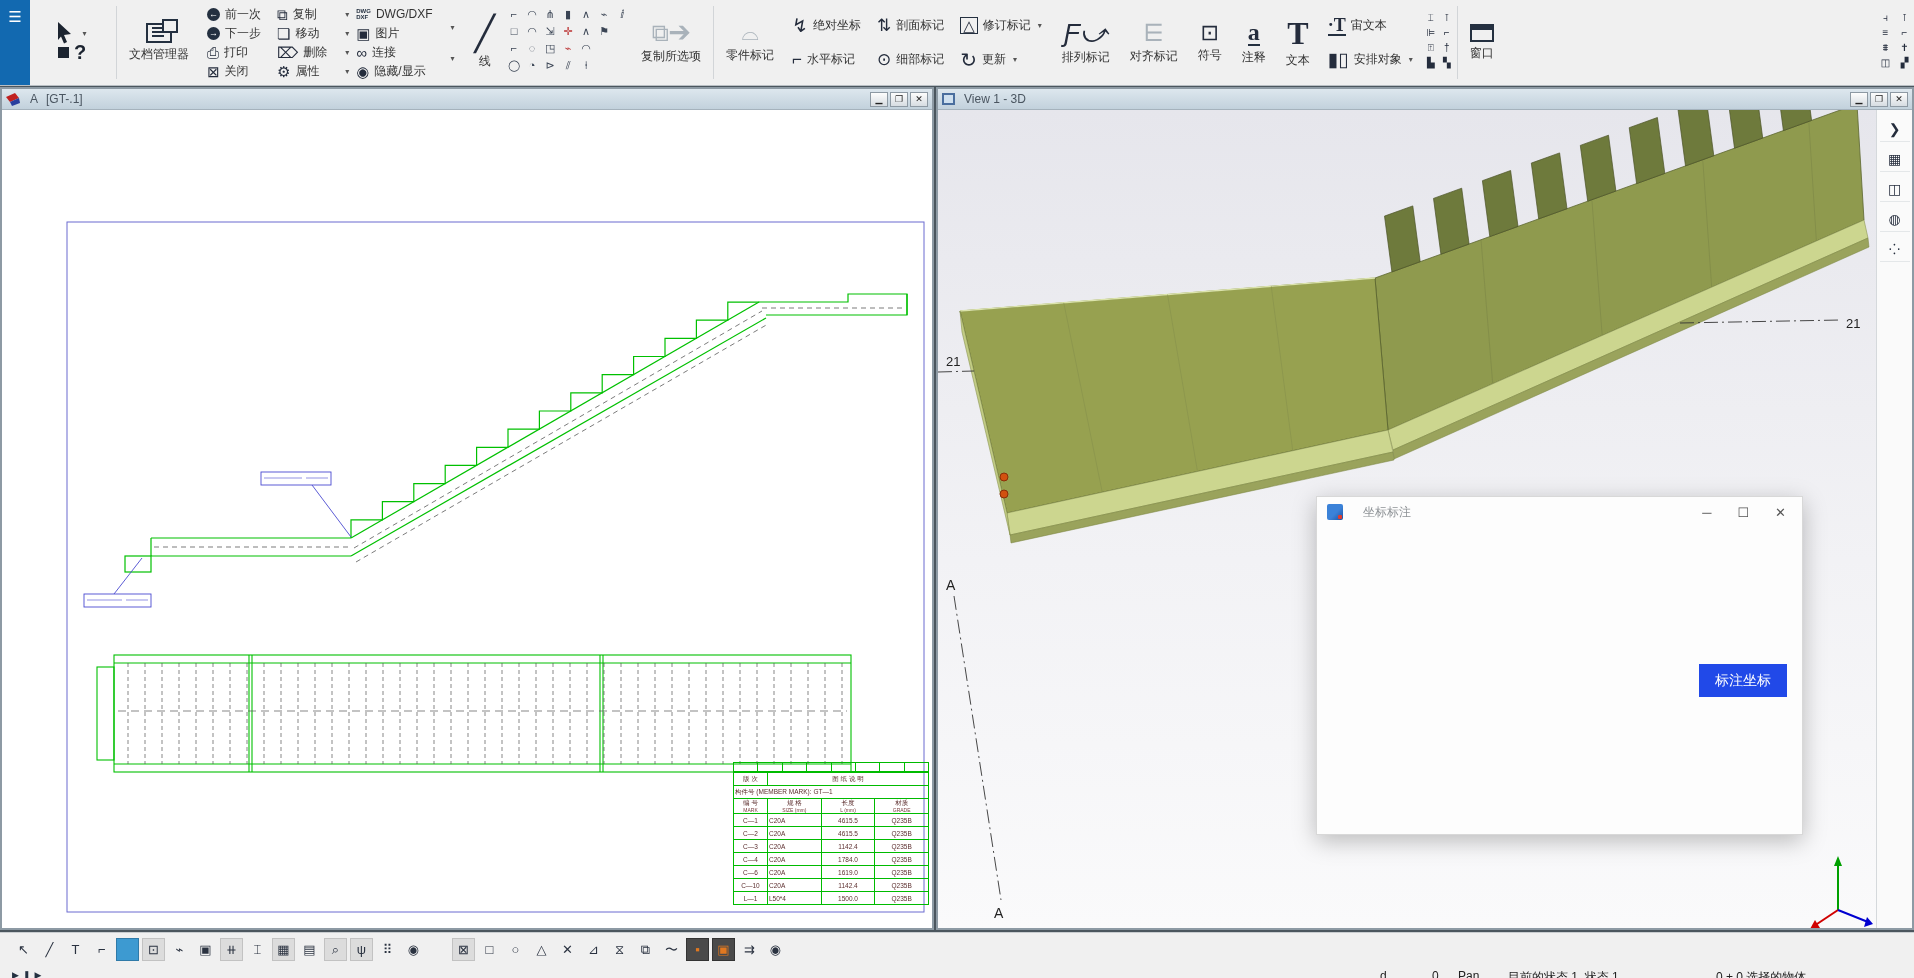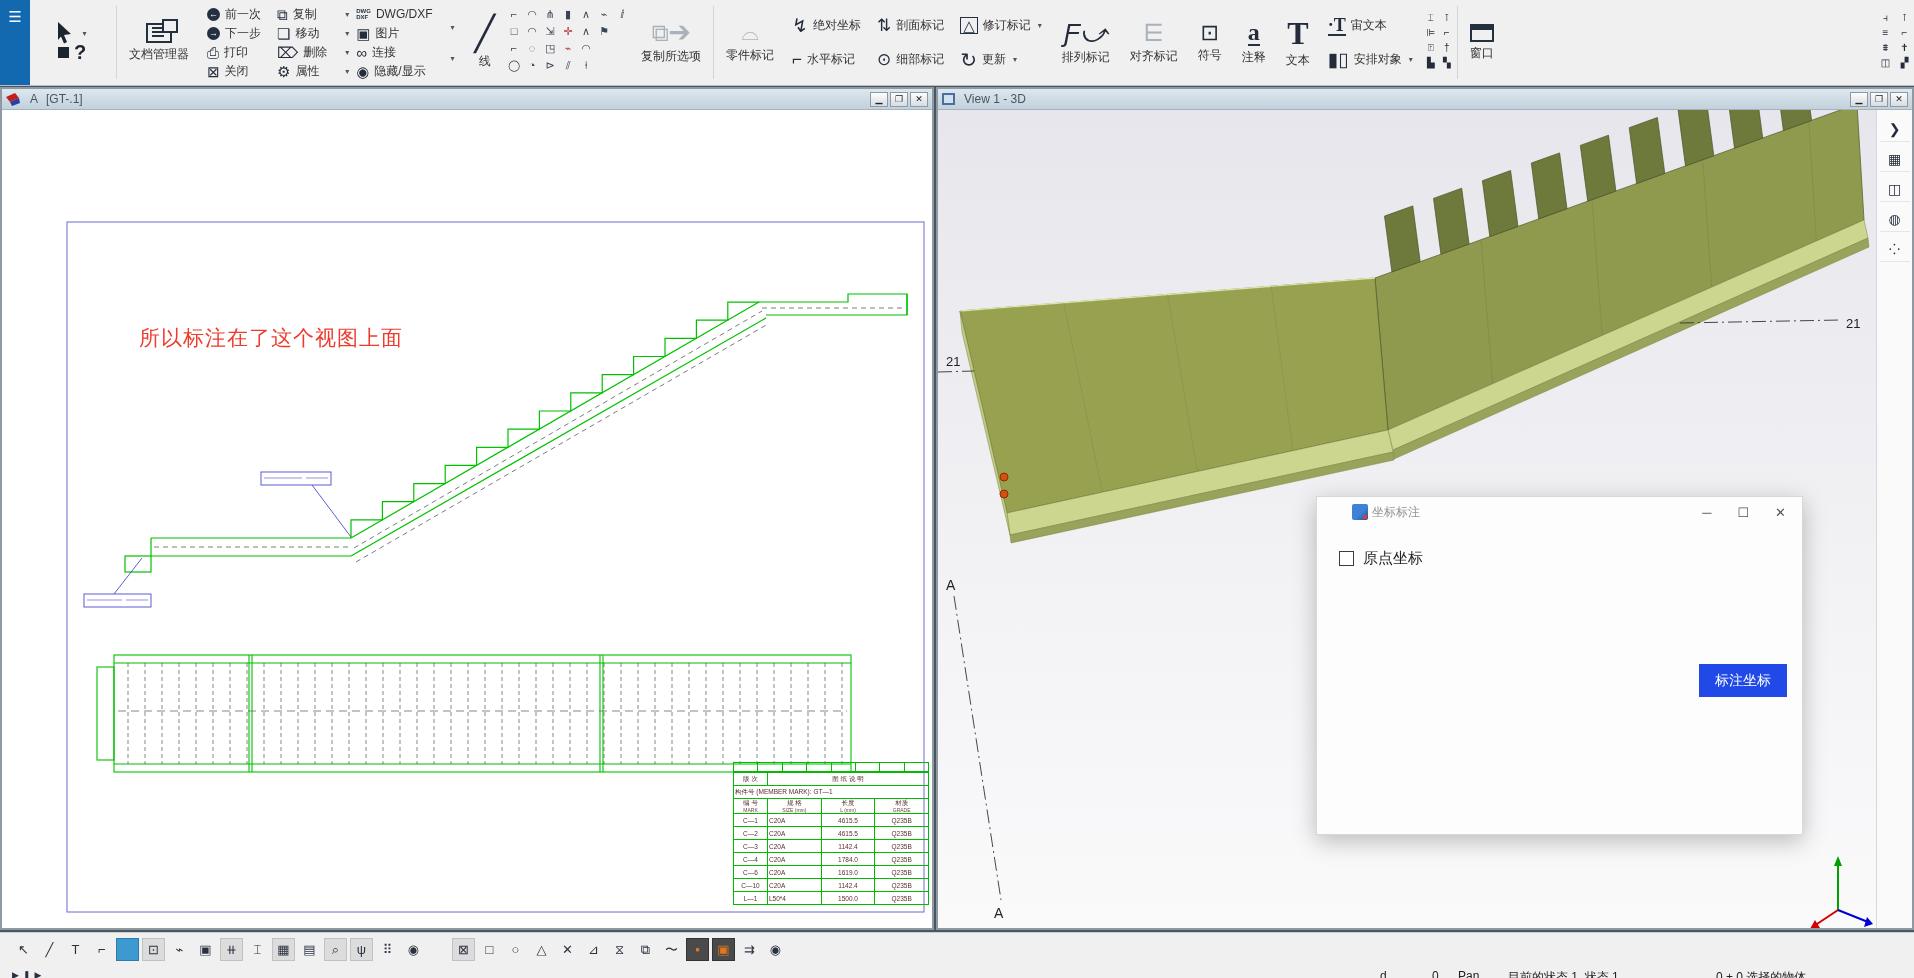--- a/index.html
+++ b/index.html
@@ -61,21 +61,21 @@
   
   #view3d-wrap { display:flex; height:818px; }
   #view3d { width:938px; height:818px; background:linear-gradient(180deg,#e6e6ec 0%,#f2f2f5 55%,#fafafb 100%); position:relative; overflow:hidden; }
   #sidestrip { width:36px; background:#fafafa; border-left:1px solid #d5d9dc; display:flex; flex-direction:column; align-items:center; padding-top:6px; gap:4px; }
   #sidestrip .sbtn { width:30px; height:26px; display:flex; align-items:center; justify-content:center;
     font-size:14px; color:#242c3c; border-bottom:1px solid #e4e7e9; }
 
   
   #dlg { position:absolute; left:1316px; top:496px; width:487px; height:339px; background:#fdfdfd;
     border:1px solid #d8d8d8; box-shadow:0 6px 22px rgba(0,0,0,.25); z-index:20; }
-  #dlg .dtitle { height:30px; display:flex; align-items:center; gap:4px; padding:0 10px; font-size:12px; color:#8f9397;margin-left:25px; }
+  #dlg .dtitle { height:30px; display:flex; align-items:center; gap:20px; padding:0 10px; font-size:12px; color:#8f9397; }
   #dlg .dico { width:16px; height:16px; background:linear-gradient(135deg,#3b82d8 55%,#1d4f9e); border-radius:2px; position:relative; }
   #dlg .dico:after { content:""; position:absolute; right:1px; bottom:1px; width:4px; height:4px; background:#e23b2e; border-radius:1px; }
   #dlg .dctl { margin-left:auto; display:flex; gap:26px; font-size:13px; color:#555; padding-right:6px; }
   .cbrow { display:flex; align-items:center; gap:9px; margin:22px 0 0 22px; font-size:15px; color:#1d1d1d; }
   .cb { width:15px; height:15px; border:1.6px solid #3c3c3c; background:#fff; position:relative; }
   .cb.checked:after { content:"✓"; position:absolute; left:1px; top:-3px; font-size:14px; font-weight:bold; color:#111; }
   #dlg-btn { position:absolute; left:382px; top:167px; width:88px; height:33px; background:#2149e8; color:#fff;
     font-size:14px; border:none; font-family:inherit; }
 
   
@@ -433,21 +433,20 @@
         <line x1="262" y1="368" x2="300" y2="368" stroke-width="0.6"></line>
         <line x1="304" y1="368" x2="326" y2="368" stroke-width="0.6"></line>
         <line x1="310" y1="375" x2="349" y2="427"></line>
         <rect x="82" y="484" width="67" height="13"></rect>
         <line x1="85" y1="490" x2="120" y2="490" stroke-width="0.6"></line>
         <line x1="124" y1="490" x2="146" y2="490" stroke-width="0.6"></line>
         <line x1="112" y1="484" x2="140" y2="448"></line>
       </g>
     </svg>
     <div id="red-note">
-      <div>所以标注在了这个视图上面</div>
     </div>
 
     <div id="ptable">
       <div class="revcells">
           <div></div>
           <div></div>
           <div></div>
           <div></div>
           <div></div>
           <div></div>
@@ -603,24 +602,20 @@
 <div id="dlg">
   <div class="dtitle">
     <span class="dico"></span>
     <span>坐标标注</span>
     <span class="dctl">
       <span>─</span>
       <span>☐</span>
       <span>✕</span>
     </span>
   </div>
-  <div class="cbrow">
-    <span class="cb"></span>
-    <span>原点坐标</span>
-  </div>
   <button id="dlg-btn">标注坐标</button>
 </div>
 
 <div id="bottom">
   <div class="btools" style="left:12px;">
     <span class="bico flat">↖</span>
     <span class="bico flat">╱</span>
     <span class="bico flat">T</span>
     <span class="bico flat">⌐</span>
     <span class="bico blue"> </span>

